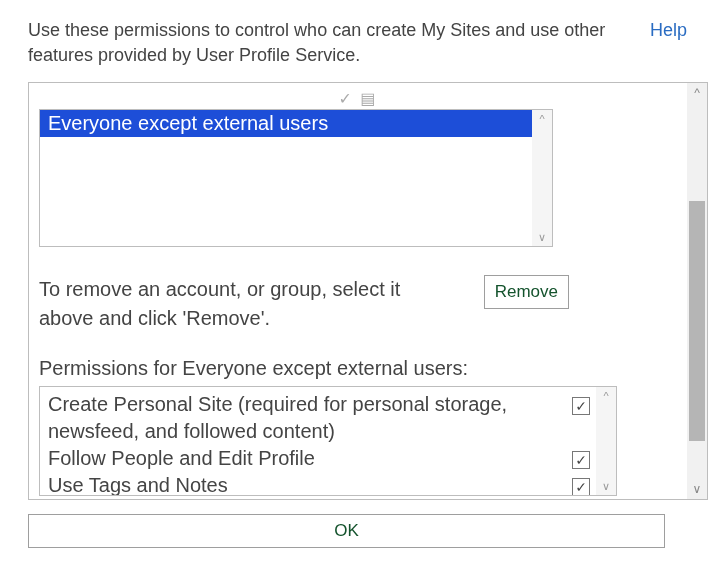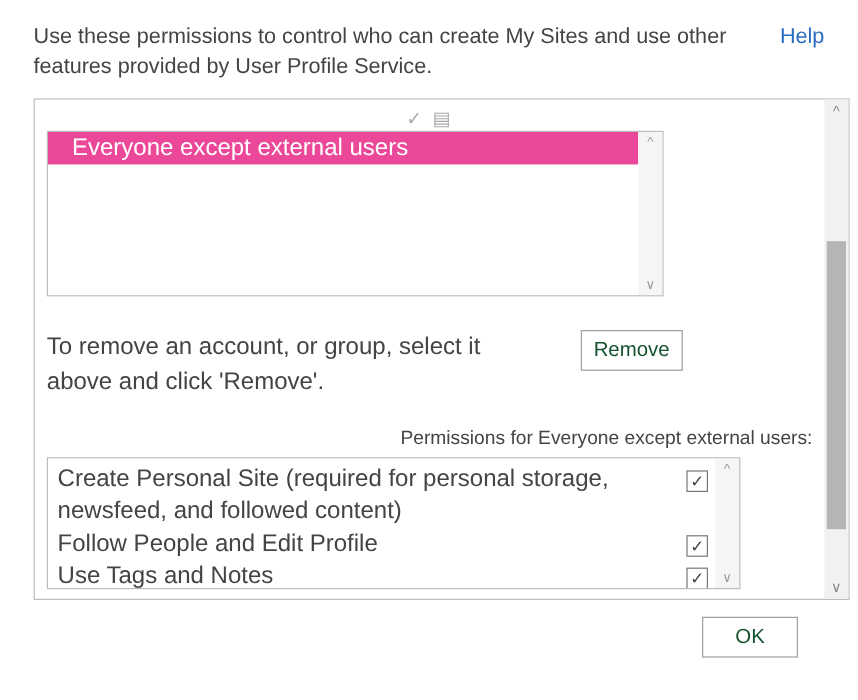--- a/index.html
+++ b/index.html
@@ -89,23 +89,23 @@
     width: 514px;
     height: 138px;
     display: flex;
     overflow: hidden;
   }
   .user-list-body {
     flex: 1;
     overflow: hidden;
   }
   .user-list-item {
-    background: #ec4899;
+    background: #1d4ed8;
     color: #fff;
-    padding: 2px 20px;
+    padding: 2px 8px;
     font-size: 20px;
     cursor: pointer;
   }
   .list-scroll {
     width: 20px;
     background: #f5f5f5;
     display: flex;
     flex-direction: column;
     align-items: center;
     justify-content: space-between;
@@ -137,23 +137,22 @@
     background: #fff;
     color: #14532d;
     font-family: inherit;
     font-size: 17px;
     padding: 6px 14px;
     cursor: pointer;
   }
   .btn.small { padding: 6px 10px; }
   .perm-heading {
     margin-top: 24px;
-    font-size: 16px;
-    color: #444;
-    text-align: right;
+    font-size: 20px;
+    color: #444;
   }
   .perm-list {
     margin-top: 6px;
     border: 1px solid #bdbdbd;
     width: 578px;
     height: 110px;
     display: flex;
     overflow: hidden;
   }
   .perm-body {
@@ -181,20 +180,21 @@
     justify-content: center;
     font-size: 14px;
     color: #444;
     cursor: pointer;
   }
   .footer {
     display: flex;
     justify-content: flex-end;
     gap: 14px;
     padding: 14px 22px 0 0;
+    flex-direction: column;
   }
   .footer .btn { min-width: 80px; }
 </style>
 </head>
 <body>
 
 <div class="wrap">
   <div class="top-row">
     <div class="intro">Use these permissions to control who can create My Sites and use other features provided by User Profile Service.</div>
     <div class="help-link">Help</div>

